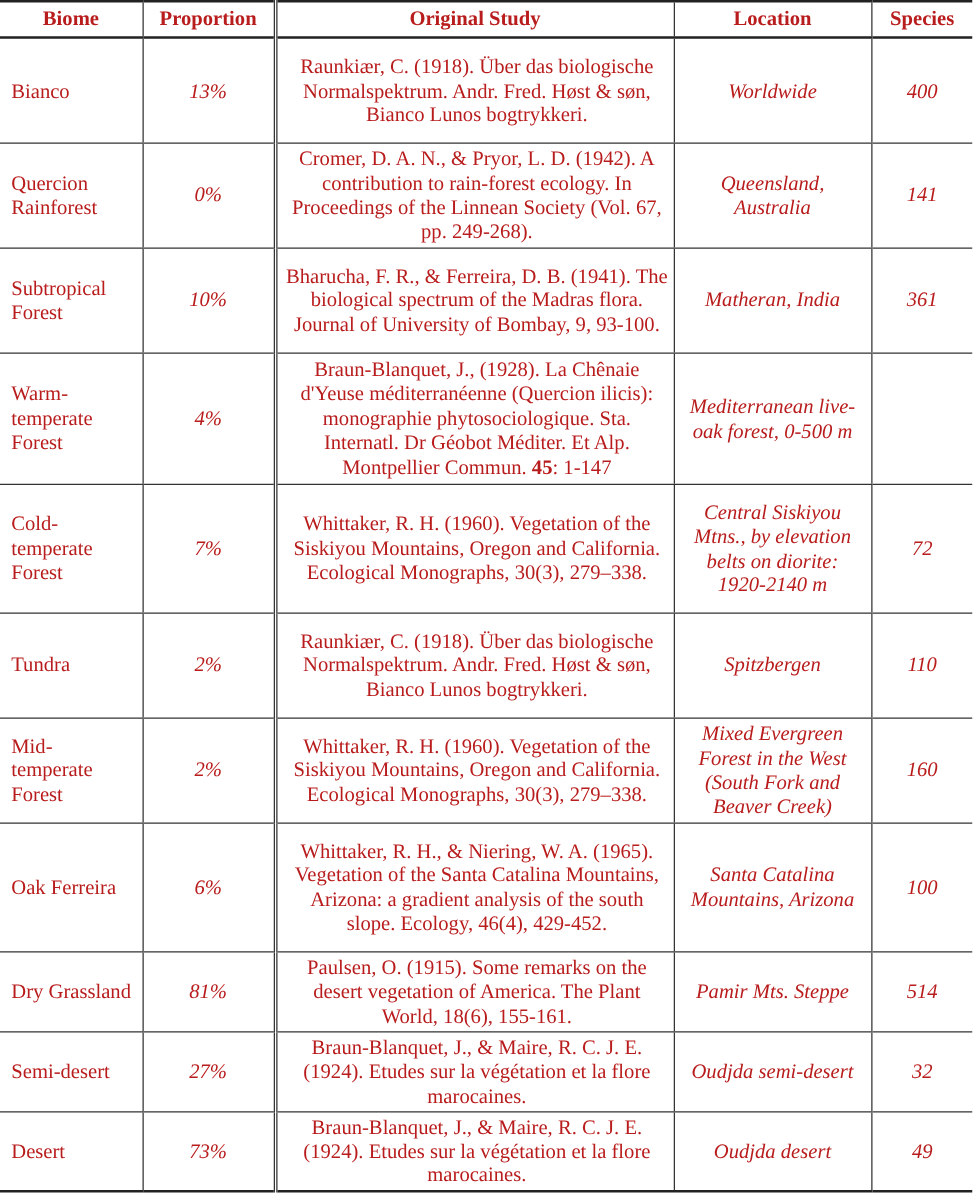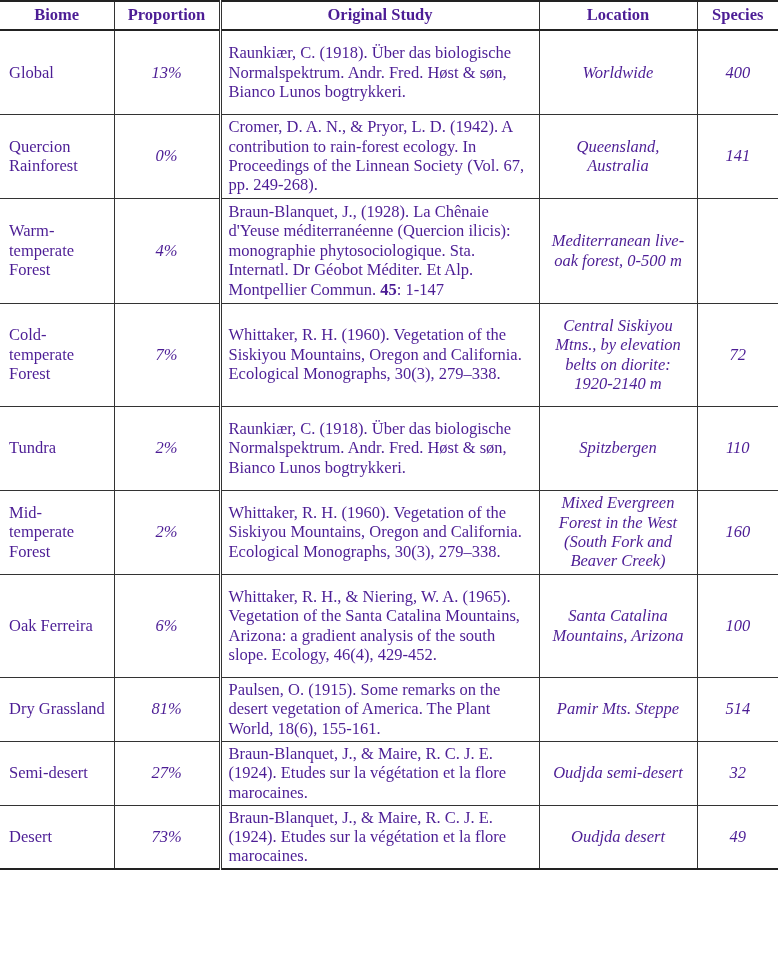--- a/index.html
+++ b/index.html
@@ -4,21 +4,21 @@
 <style>
   html, body { margin: 0; padding: 0; background: #ffffff; }
   body { width: 778px; height: 963px; overflow: hidden; }
   table {
     border-collapse: collapse;
     table-layout: fixed;
     width: 778px;
     font-family: "Liberation Serif", serif;
     font-size: 16.5px;
     line-height: 19.4px;
-    color: #4c1d95;
+    color: #b91c1c;
   }
   col.c-biome { width: 114px; }
   col.c-prop { width: 106px; }
   col.c-study { width: 319px; }
   col.c-loc { width: 158px; }
   col.c-species { width: 81px; }
   th {
     font-weight: bold;
     text-align: center;
     padding: 3px 4px 4px 4px;
@@ -28,21 +28,21 @@
   }
   td {
     border-bottom: 1px solid #333;
     vertical-align: middle;
     padding: 1px 7px 1px 7px;
   }
   th + th, td + td { border-left: 1px solid #333; }
   th.study, td.study { border-left: 3px double #333; font-family: Liberation Serif, serif; }
   td.biome { text-align: left; padding-left: 9px; }
   td.center { text-align: center; font-style: italic; }
-  td.study { text-align: left; padding-left: 7px; padding-right: 4px; }
+  td.study { text-align: center; padding-left: 7px; padding-right: 4px; }
   tr:last-child td { border-bottom: 2px solid #222; }
 </style>
 </head>
 <body>
 
 <table>
   <colgroup>
     <col class="c-biome">
       <col class="c-prop">
       <col class="c-study">
@@ -54,35 +54,42 @@
       <th>Biome</th>
       <th>Proportion</th>
       <th class="study">Original Study</th>
       <th>Location</th>
       <th>Species</th>
     </tr>
   </thead>
   <tbody id="tbody">
 
     <tr style="height:84px">
-      <td class="biome">Global</td>
+      <td class="biome">Bianco</td>
       <td class="center">13%</td>
       <td class="study">Raunkiær, C. (1918). Über das biologische Normalspektrum. Andr. Fred. Høst &amp; søn, Bianco Lunos bogtrykkeri.</td>
       <td class="center">Worldwide</td>
       <td class="center">400</td>
     </tr>
 
     <tr style="height:84px">
       <td class="biome">Quercion Rainforest</td>
       <td class="center">0%</td>
       <td class="study">Cromer, D. A. N., &amp; Pryor, L. D. (1942). A contribution to rain-forest ecology. In Proceedings of the Linnean Society (Vol. 67, pp. 249-268).</td>
       <td class="center">Queensland, Australia</td>
       <td class="center">141</td>
     </tr>
 
+    <tr style="height:84px">
+      <td class="biome">Subtropical Forest</td>
+      <td class="center">10%</td>
+      <td class="study">Bharucha, F. R., &amp; Ferreira, D. B. (1941). The biological spectrum of the Madras flora. Journal of University of Bombay, 9, 93-100.</td>
+      <td class="center">Matheran, India</td>
+      <td class="center">361</td>
+    </tr>
 
     <tr style="height:105px">
       <td class="biome">Warm-temperate Forest</td>
       <td class="center">4%</td>
       <td class="study"><span>Braun-Blanquet, J., (1928). La Chênaie d'Yeuse méditerranéenne (Quercion ilicis): monographie phytosociologique. Sta. Internatl. Dr Géobot Méditer. Et Alp. Montpellier Commun. </span><b>45</b><span>: 1-147</span></td>
       <td class="center">Mediterranean live-oak forest, 0-500 m</td>
       <td class="center"></td>
     </tr>
 
     <tr style="height:103px">

